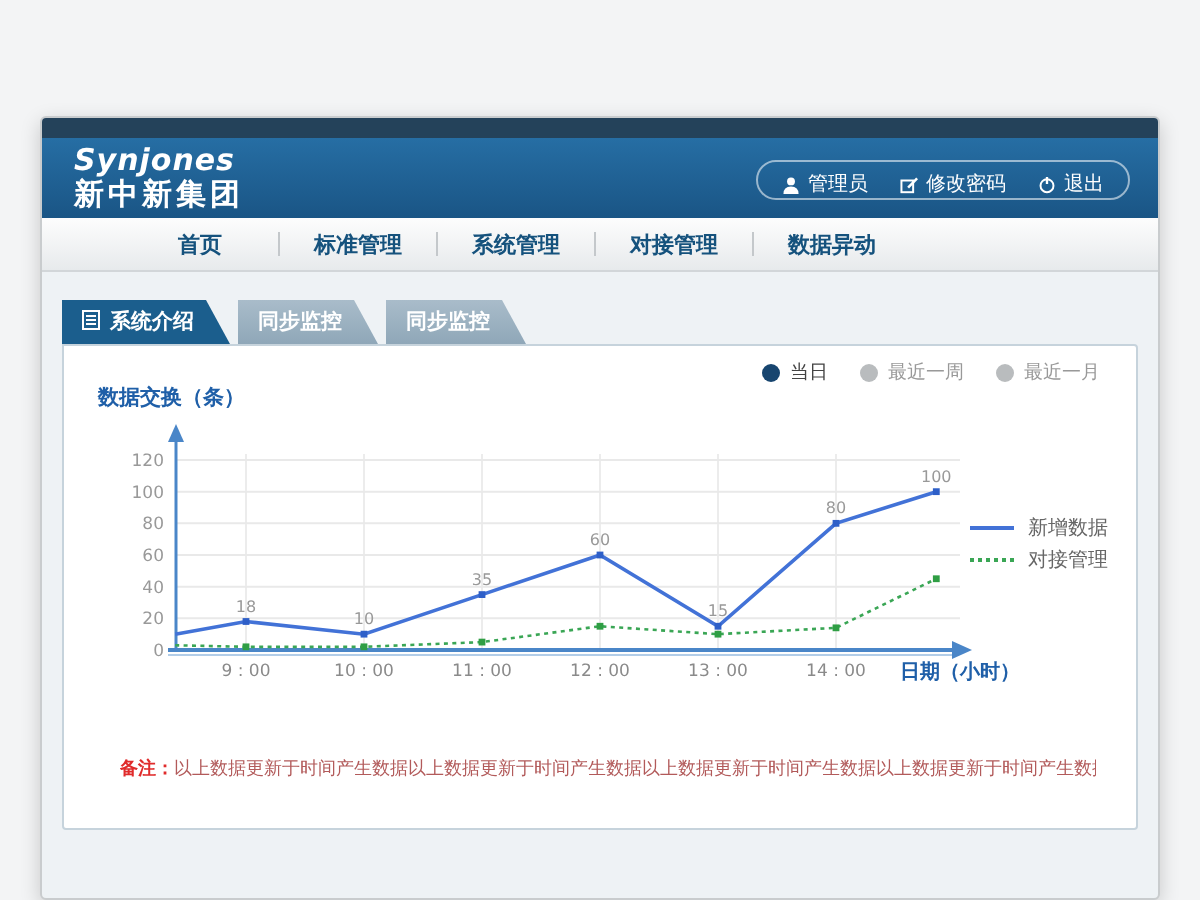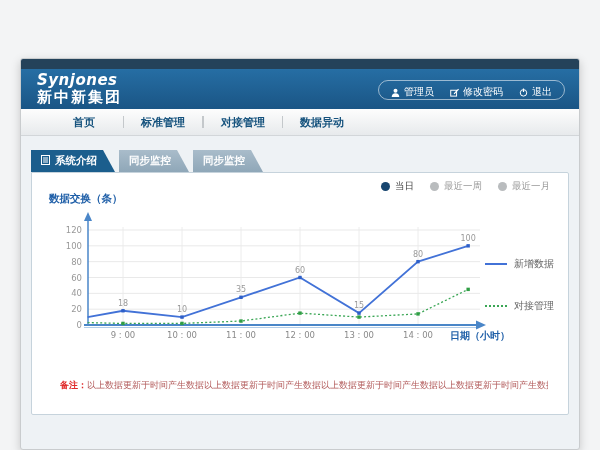--- a/index.html
+++ b/index.html
@@ -17,21 +17,21 @@
   .logo { margin-left:16px; display:flex; flex-direction:column; line-height:1; }
   .logo-en { font-size:15px; font-weight:bold; font-style:italic; letter-spacing:.5px; }
   .logo-cn { font-size:15px; font-weight:bold; letter-spacing:2px; margin-top:2px; }
   .app-title { font-size:13px; font-weight:bold; margin-left:20px; margin-top:6px; letter-spacing:1px; }
   .user-pill { position:absolute; right:14px; top:11px; height:20px; display:flex; align-items:flex-end;
     border:1px solid rgba(255,255,255,.55); border-radius:11px; padding:0 4px; }
   .user-item { display:flex; align-items:center; gap:4px; padding:0 8px; font-size:10px; color:#fff; cursor:pointer; }
   .user-item svg { display:block; }
 
   .nav { height:27px; background:linear-gradient(#fdfdfd,#e7eaec); border-bottom:1px solid #d2d6d9;
-    display:flex; align-items:center; padding-left:24px; }
+    display:flex; align-items:center; padding-left:40px; }
   .nav-item { width:78px; text-align:center; font-size:11px; font-weight:bold; color:#15527d; cursor:pointer; }
   .nav-sep { width:1px; height:12px; background:#c4c8cb; }
 
   .body { position:absolute; top:78px; bottom:0; left:0; right:0; }
 
   .tabs { position:absolute; top:13px; left:10px; display:flex; gap:4px; }
   .tab { height:22px; display:flex; align-items:center; gap:5px; padding:0 18px 0 10px;
     font-size:10.5px; font-weight:bold; color:#fff; cursor:pointer;
     clip-path:polygon(0 0, calc(100% - 12px) 0, 100% 100%, 0 100%); }
   .tab.active { background:#1b5e8d; }
@@ -44,21 +44,21 @@
   .radio { display:flex; align-items:center; gap:5px; font-size:9.5px; cursor:pointer; }
   .radio .dot { width:9px; height:9px; border-radius:50%; }
   .radio.on  .dot { background:#17456f; }
   .radio.off .dot { background:#b9bcbe; }
   .radio.on  span.lbl { color:#444; }
   .radio.off span.lbl { color:#999; }
 
   .ylabel { position:absolute; left:17px; top:19px; font-size:10.5px; font-weight:bold; color:#1f5fa8; }
   .chart-wrap { position:absolute; left:8px; top:34px; width:474px; height:152px; }
 
-  .legend { position:absolute; right:14px; top:84px; display:flex; flex-direction:column; gap:28px; }
+  .legend { position:absolute; right:14px; top:84px; display:flex; flex-direction:column; gap:2px; }
   .legend-row { display:flex; align-items:center; gap:7px; font-size:10px; color:#666; }
   .legend-line { width:22px; height:0; }
   .legend-line.solid  { border-top:2px solid #4272d7; }
   .legend-line.dotted { border-top:2px dotted #3aa655; }
 
   .note { position:absolute; left:28px; top:206px; right:20px; font-size:9px; line-height:1.4;
     color:#b25a5a; white-space:nowrap; overflow:hidden; }
   .note b { color:#e02b2b; font-weight:bold; }
 </style>
 </head>
@@ -102,20 +102,21 @@
         <span>退出</span>
       </div>
     </div>
   </div>
 
   <div class="nav">
     <div class="nav-item">首页</div>
     <div class="nav-sep"></div>
     <div class="nav-item">标准管理</div>
     <div class="nav-sep"></div>
+    <div class="nav-item">系统管理</div>
     <div class="nav-sep"></div>
     <div class="nav-item">对接管理</div>
     <div class="nav-sep"></div>
     <div class="nav-item">数据异动</div>
   </div>
 
   <div class="body">
     <div class="tabs">
       <div class="tab active">
         <span>

